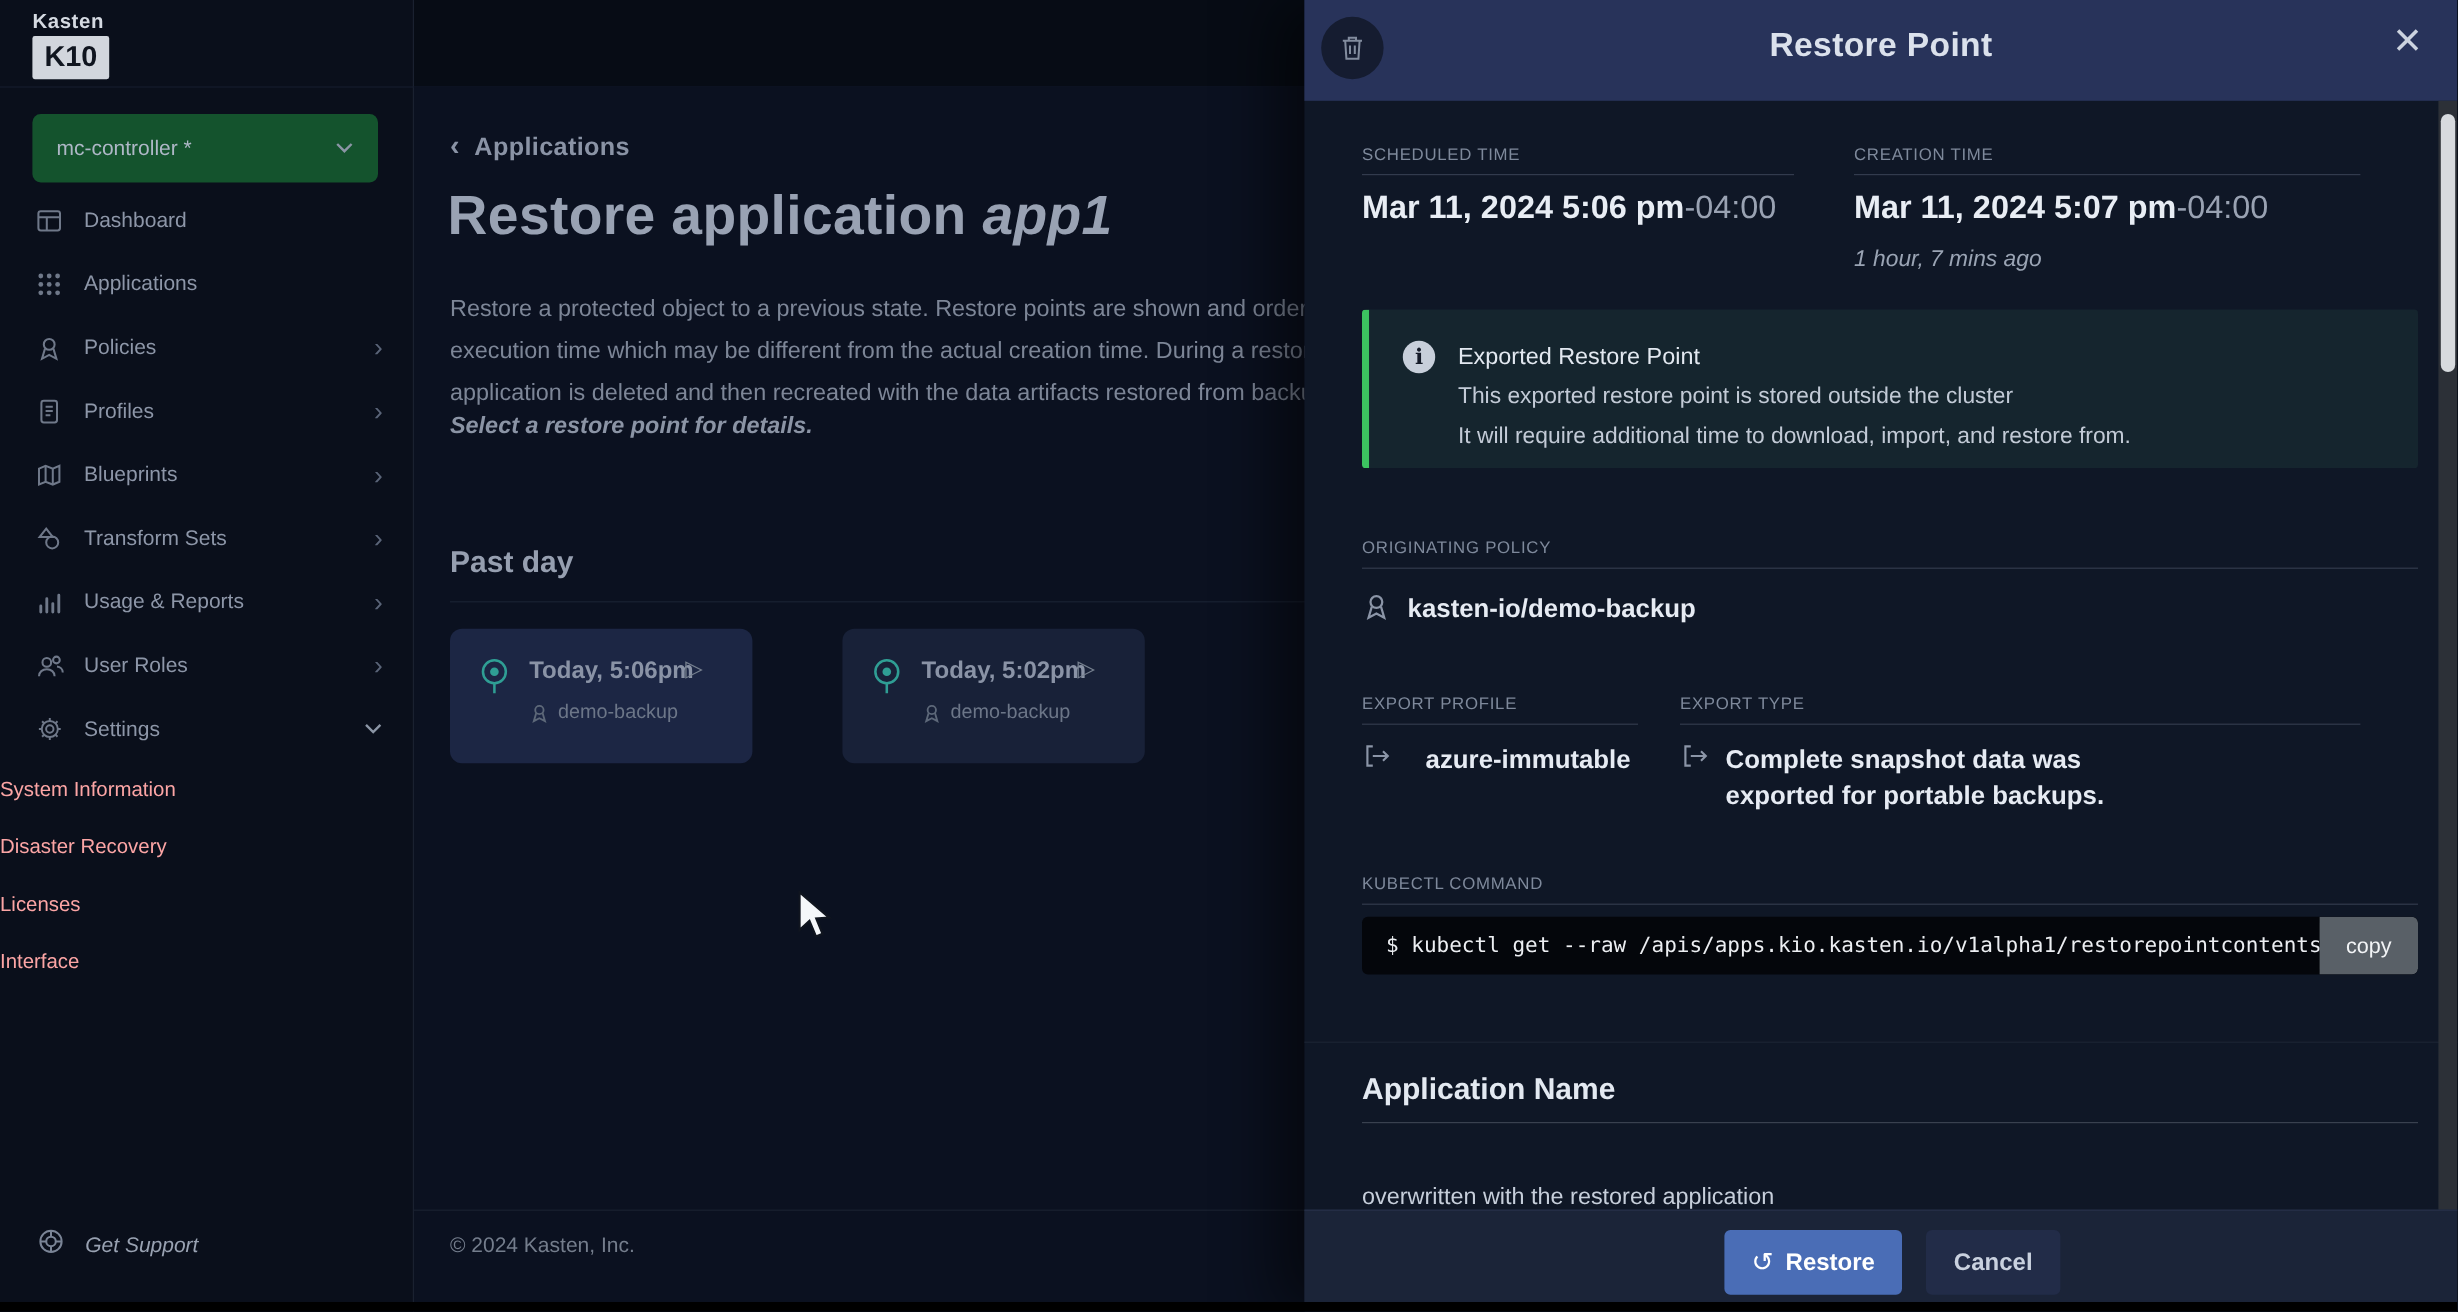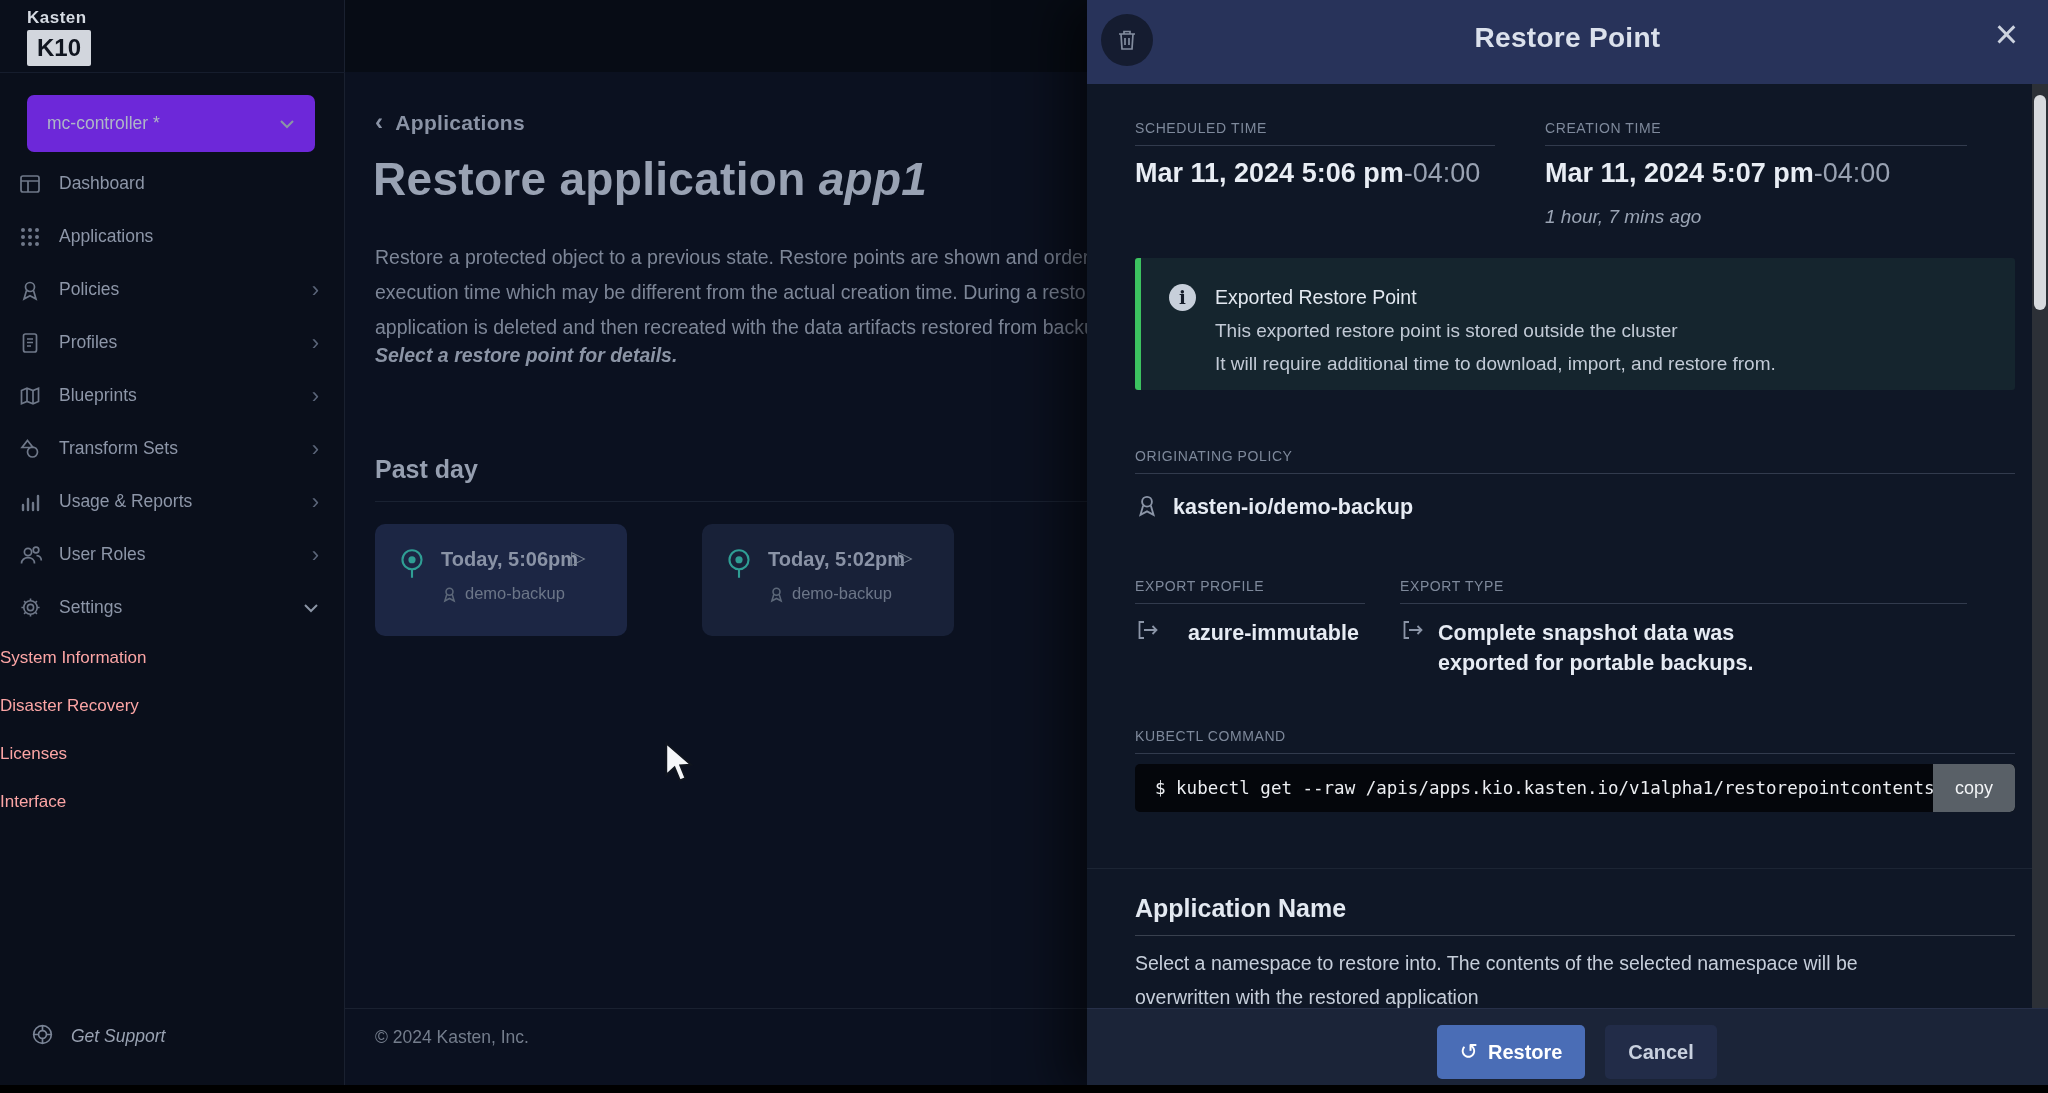--- a/index.html
+++ b/index.html
@@ -28,25 +28,25 @@
   .rp-play { position:absolute; left:196px; top:22px; font-size:19px; color:#76808f; }
   .rp-policy { position:absolute; left:66px; top:60px; font-size:16.5px; color:#6c7688; display:flex; align-items:center; gap:7px; }
   .rp-policy svg { color:#5d6879; }
   .main-footer-divider { position:absolute; left:0; top:1008px; width:2048px; height:1px; background:#1a2130; }
   .copyright { position:absolute; left:375px; top:1027px; font-size:17.5px; color:#747d8c; }
   
   .sidebar { position:absolute; left:0; top:0; width:345px; height:1093px; background:#0a0f1b; border-right:1px solid #1a2130; }
   .brand { position:absolute; left:27px; top:8px; }
   .brand-name { font-size:17px; font-weight:bold; color:#d5dae2; letter-spacing:.5px; }
   .brand-badge { margin-top:2px; width:64px; height:36px; background:#d2d6dd; color:#10151f; font-size:24px; font-weight:bold; display:flex; align-items:center; justify-content:center; border-radius:2px; }
-  .cluster-select { position:absolute; left:27px; top:95px; width:288px; height:57px; background:#6d28d9; border-radius:7px; display:flex; align-items:center; padding:0 20px; cursor:pointer; }
+  .cluster-select { position:absolute; left:27px; top:95px; width:288px; height:57px; background:#14532d; border-radius:7px; display:flex; align-items:center; padding:0 20px; cursor:pointer; }
   .cluster-select .cs-label { font-size:17.5px; color:#aeb7c6; }
   .cluster-select .cs-chev { margin-left:auto; color:#8b95a5; }
   .nav { position:absolute; left:0; top:157px; width:345px; }
-  .nav-item { height:53px; display:flex; align-items:center; padding:0 26px 0 19px; color:#8d96a8; cursor:pointer; }
+  .nav-item { height:53px; display:flex; align-items:center; padding:0 26px 0 30px; color:#8d96a8; cursor:pointer; }
   .nav-ic { width:40px; color:#6f7889; display:flex; align-items:center; }
   .nav-label { font-size:17.5px; }
   .nav-chev { margin-left:auto; font-size:22px; color:#5a6478; line-height:1; }
   .nav-chev-down { margin-left:auto; color:#8b95a5; }
   .nav-sub { height:48px; display:flex; align-items:center; font-size:17px; color:#fca5a5; cursor:pointer; }
   .support-item { position:absolute; left:30px; top:1022px; display:flex; align-items:center; cursor:pointer; color:#7a8496; }
   .support-item .nav-label { margin-left:16px; color:#99a2b2;font-style:italic; }
   
   .cursor { position:absolute; left:663px; top:742px; z-index:40; }
   
@@ -342,21 +342,20 @@
     </div>
 
     <div class="plabel" style="left:48px;top:728px;width:880px;">KUBECTL COMMAND</div>
     <div class="code-bar">
       <div class="code-text">$ kubectl get --raw /apis/apps.kio.kasten.io/v1alpha1/restorepointcontents/app1-s</div>
       <div class="copy-btn">copy</div>
     </div>
 
     <div class="panel-divider"></div>
     <div class="app-name-heading">Application Name</div>
-    <div class="app-name-desc1">Select a namespace to restore into. The contents of the selected namespace will be</div>
     <div class="app-name-desc2">overwritten with the restored application</div>
 
     <div class="panel-footer">
       <div class="btn-restore">
         <span class="ric">↺</span>
         <span>Restore</span>
       </div>
       <div class="btn-cancel">Cancel</div>
     </div>
 

